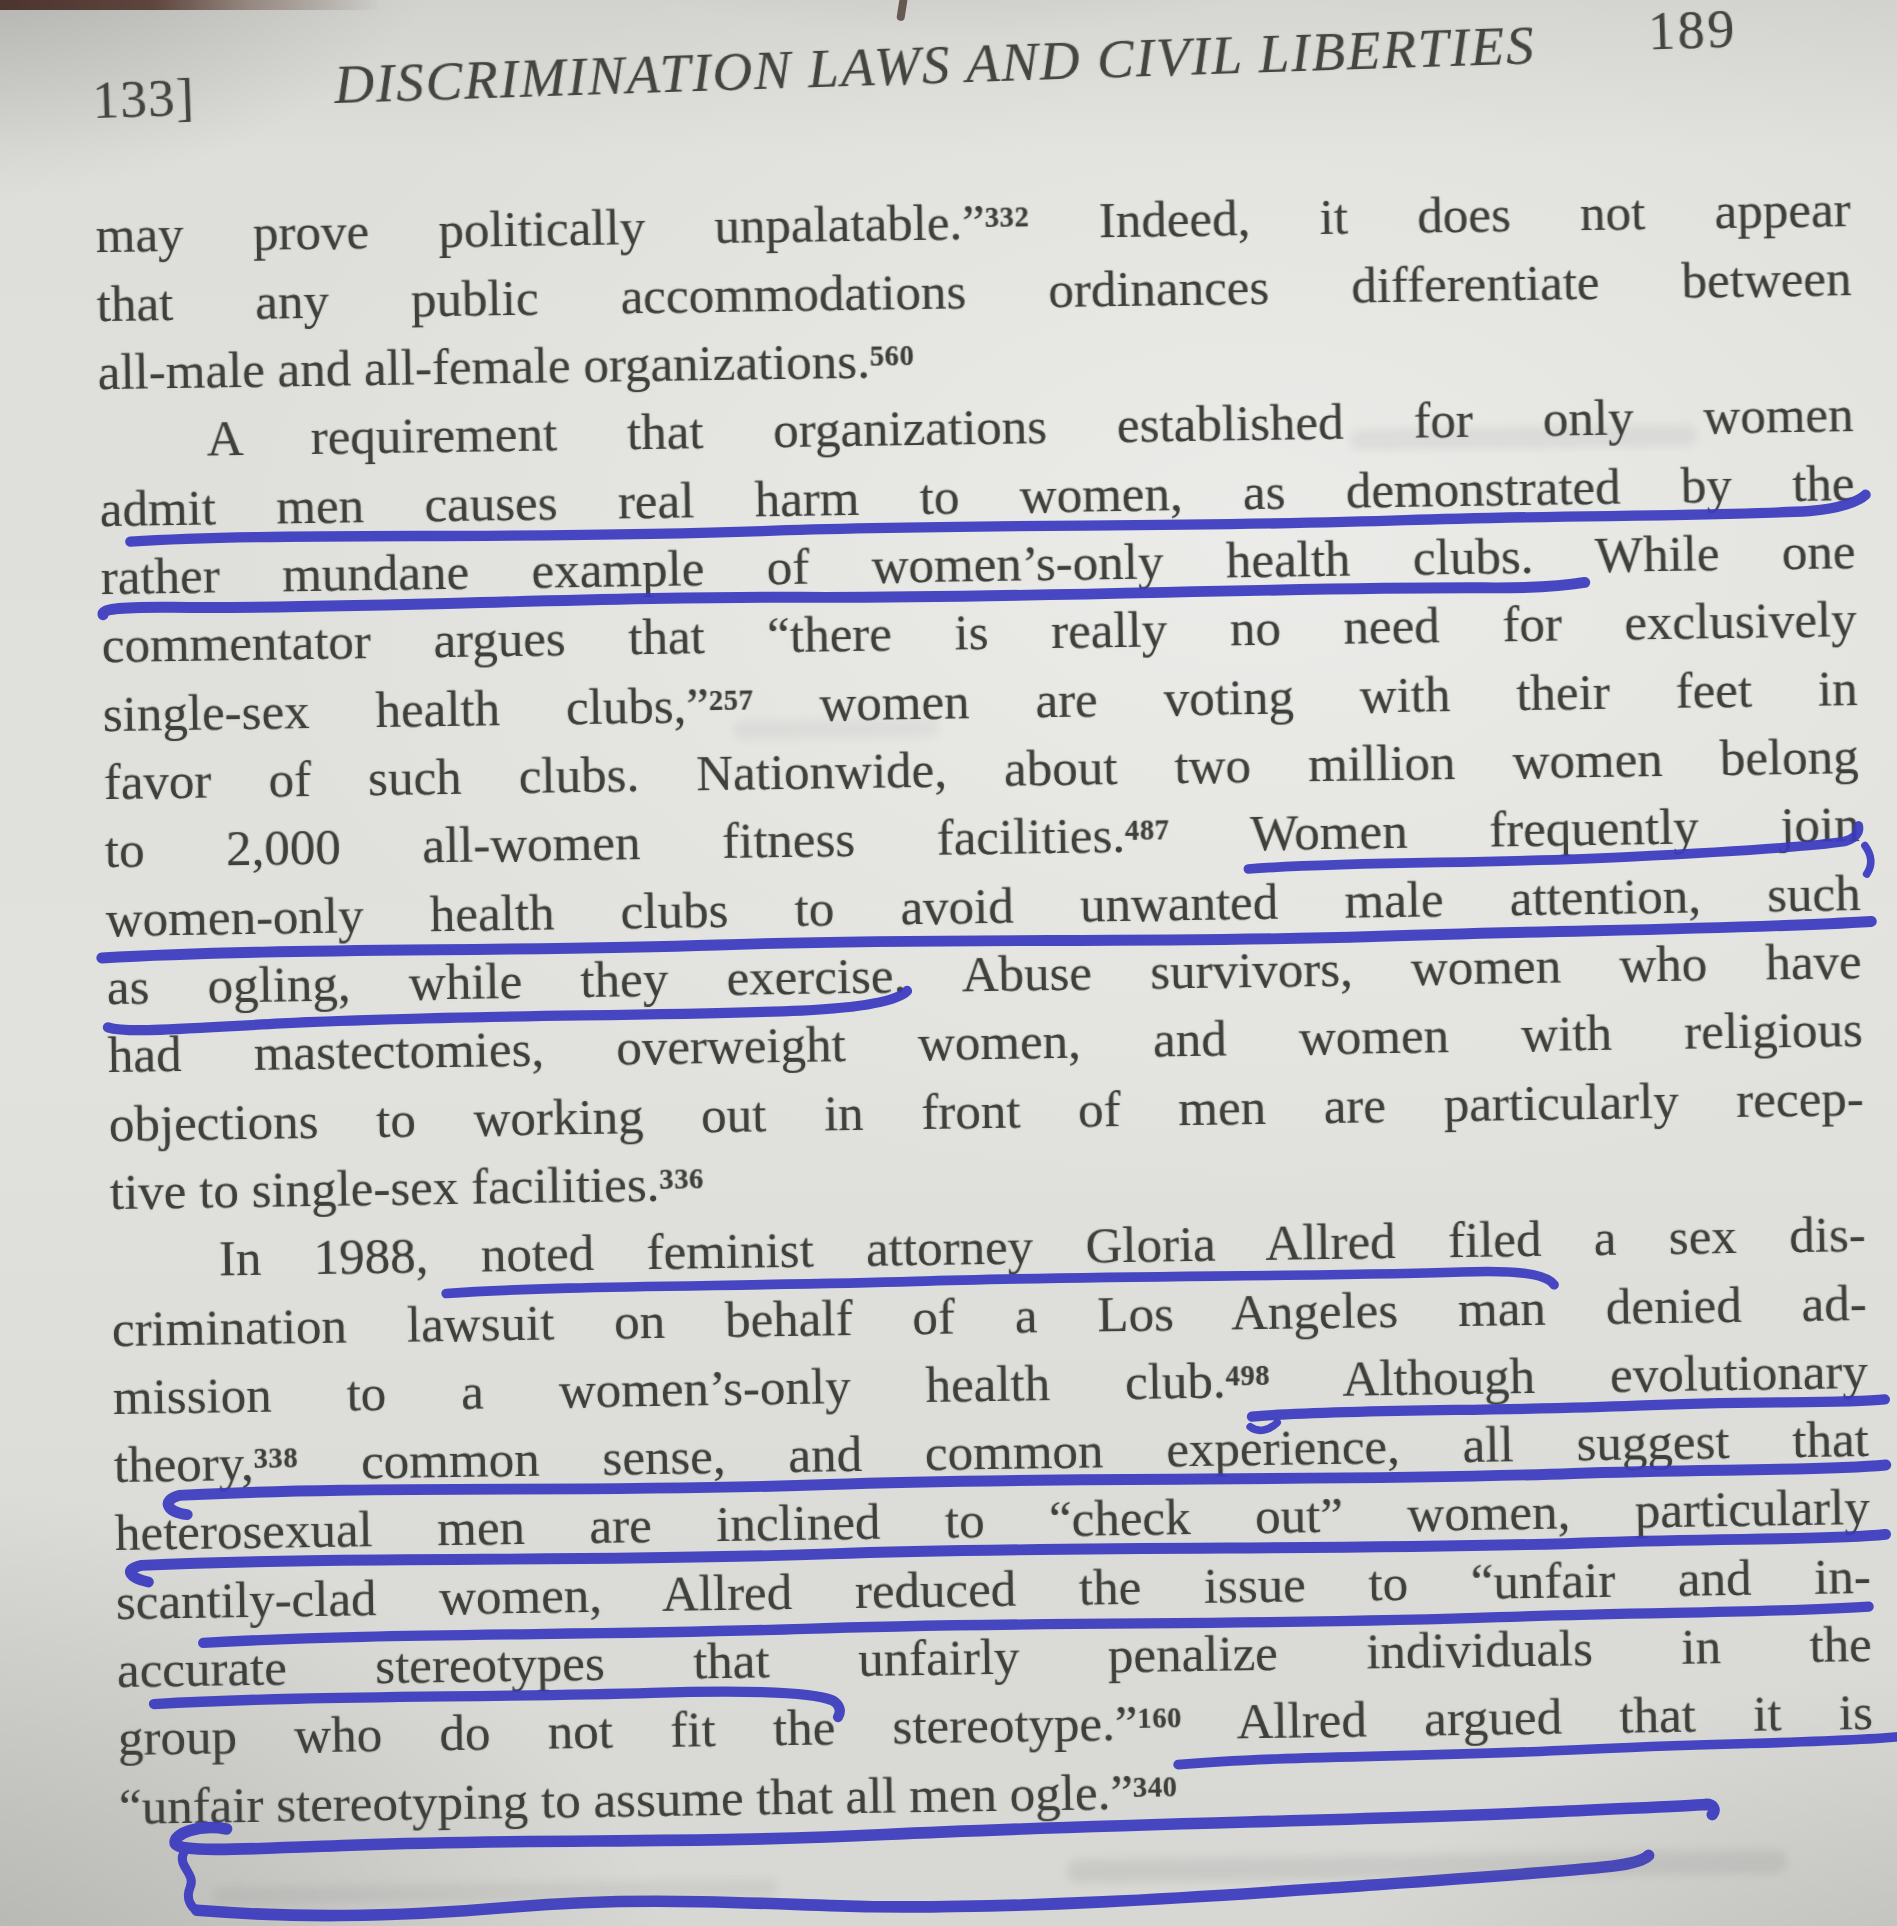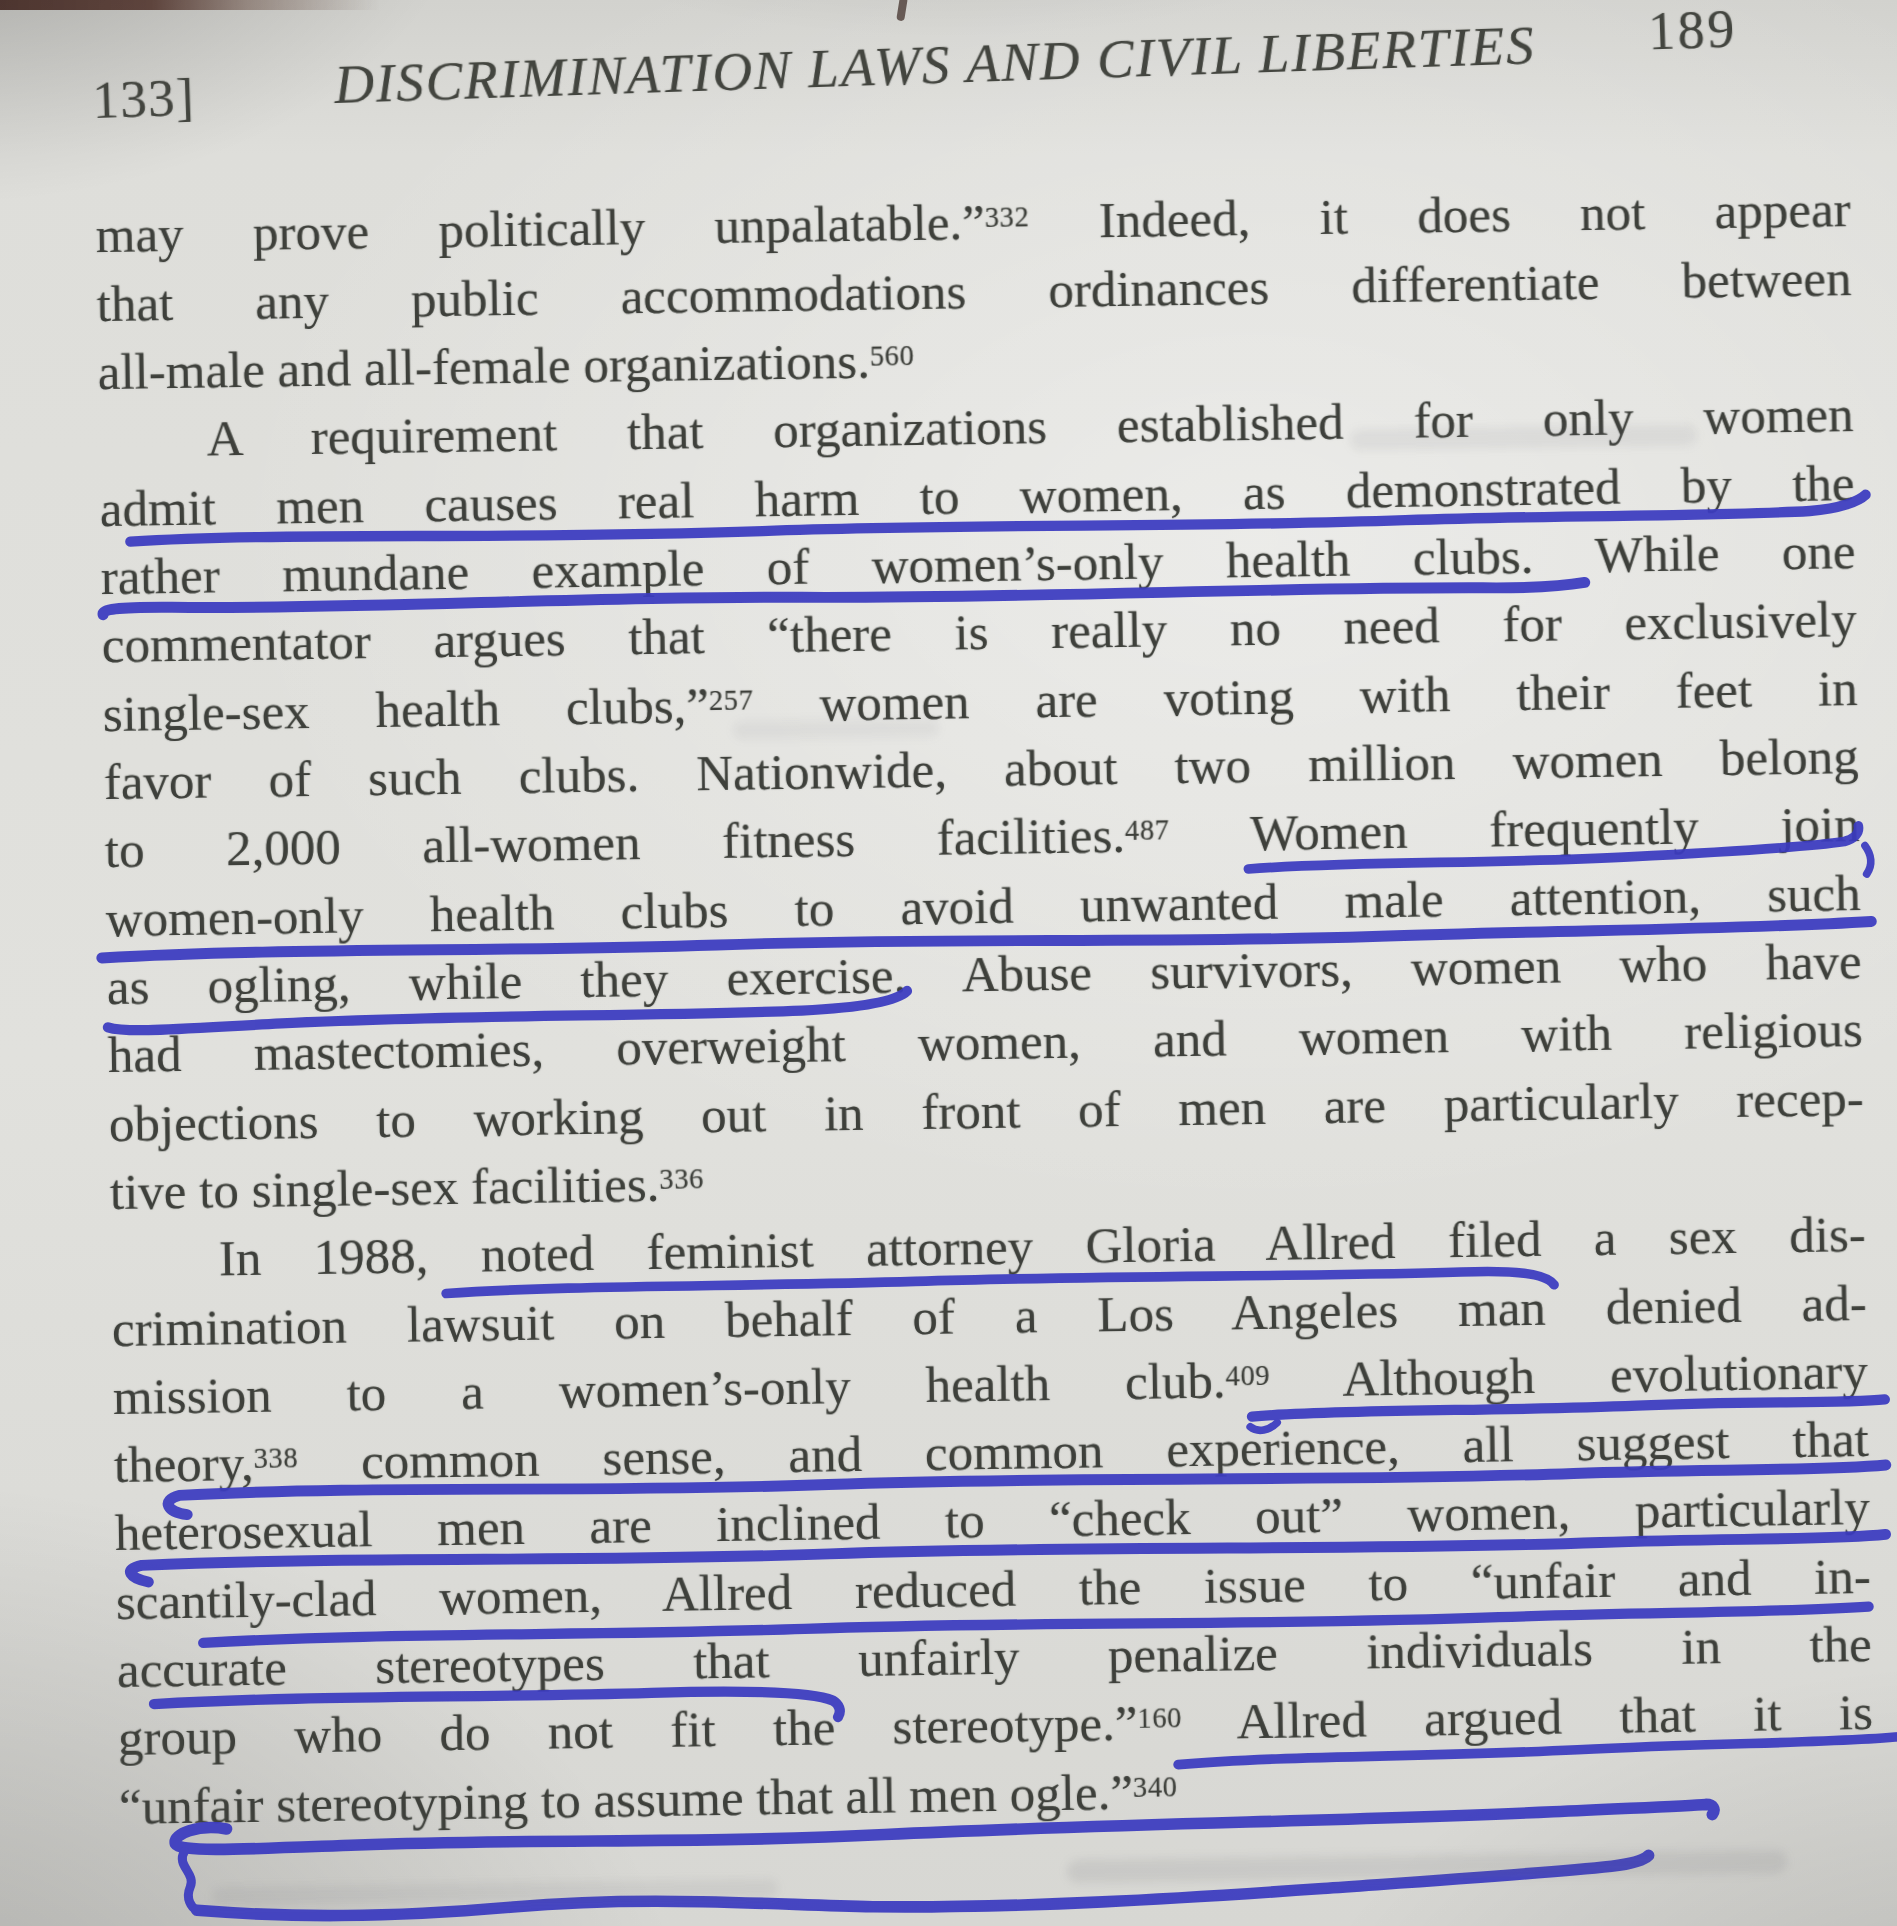--- a/index.html
+++ b/index.html
@@ -48,21 +48,21 @@
   #lines{position:absolute;left:0;top:0;width:1898px;height:1926px;}
   .line{
     position:absolute;left:96px;width:1755px;height:69px;
     line-height:69px;font-size:51px;color:#3e403b;
     white-space:nowrap;
     text-align:justify;text-align-last:justify;
     text-shadow:0 0 1.3px rgba(70,72,66,0.55), 0 0.6px 0.6px rgba(255,255,255,0.30);
   }
   .line.last{text-align:left;text-align-last:left;}
   .line.indent{padding-left:108px;width:1647px;}
-  .line sup{font-size:0.56em;line-height:0;vertical-align:0.42em;letter-spacing:0.6px;}
+  .line sup{font-size:0.56em;line-height:0;vertical-align:0.42em;letter-spacing:0.6px;font-weight:bold;}
   
   #pen{position:absolute;left:0;top:0;pointer-events:none;}
   #pen path{fill:none;stroke-linecap:round;stroke-linejoin:round;}
   
   .topedge{
     position:absolute;left:0;top:0;width:1898px;height:10.3px;
     background:linear-gradient(90deg,
       rgba(58,30,24,0.85) 0%, rgba(70,38,30,0.8) 8%,
       rgba(90,60,48,0.45) 13%, rgba(0,0,0,0.0) 20%,
       rgba(0,0,0,0) 100%);
@@ -99,21 +99,21 @@
         <div class="line" style="top: 681px;"><span>single-sex health clubs,”</span><sup>257</sup><span> women are voting with their feet in</span></div>
         <div class="line" style="top: 749px;"><span>favor of such clubs. Nationwide, about two million women belong</span></div>
         <div class="line" style="top: 817px;"><span>to 2,000 all-women fitness facilities.</span><sup>487</sup><span>  Women frequently join</span></div>
         <div class="line" style="top: 886px;"><span>women-only health clubs to avoid unwanted male attention, such</span></div>
         <div class="line" style="top: 954px;"><span>as ogling, while they exercise. Abuse survivors, women who have</span></div>
         <div class="line" style="top: 1022px;"><span>had mastectomies, overweight women, and women with religious</span></div>
         <div class="line" style="top: 1091px;"><span>objections to working out in front of men are particularly recep-</span></div>
         <div class="line last" style="top: 1159px;"><span>tive to single-sex facilities.</span><sup>336</sup></div>
         <div class="line indent" style="top: 1227px;"><span>In 1988, noted feminist attorney Gloria Allred filed a sex dis-</span></div>
         <div class="line" style="top: 1296px;"><span>crimination lawsuit on behalf of a Los Angeles man denied ad-</span></div>
-        <div class="line" style="top: 1364px;"><span>mission to a women’s-only health club.</span><sup>409</sup><span> Although evolutionary</span></div>
+        <div class="line" style="top: 1364px;"><span>mission to a women’s-only health club.</span><sup>498</sup><span> Although evolutionary</span></div>
         <div class="line" style="top: 1432px;"><span>theory,</span><sup>338</sup><span> common sense, and common experience, all suggest that</span></div>
         <div class="line" style="top: 1500px;"><span>heterosexual men are inclined to “check out” women, particularly</span></div>
         <div class="line" style="top: 1569px;"><span>scantily-clad women, Allred reduced the issue to “unfair and in-</span></div>
         <div class="line" style="top: 1637px;"><span>accurate stereotypes that unfairly penalize individuals in the</span></div>
         <div class="line" style="top: 1705px;"><span>group who do not fit the stereotype.”</span><sup>160</sup><span> Allred argued that it is</span></div>
         <div class="line last" style="top: 1774px;"><span>“unfair stereotyping to assume that all men ogle.”</span><sup>340</sup></div>
       </div>
 
     <svg id="pen" width="1898" height="1926" viewBox="0 0 2953 2997">
       <g opacity="0.93">

